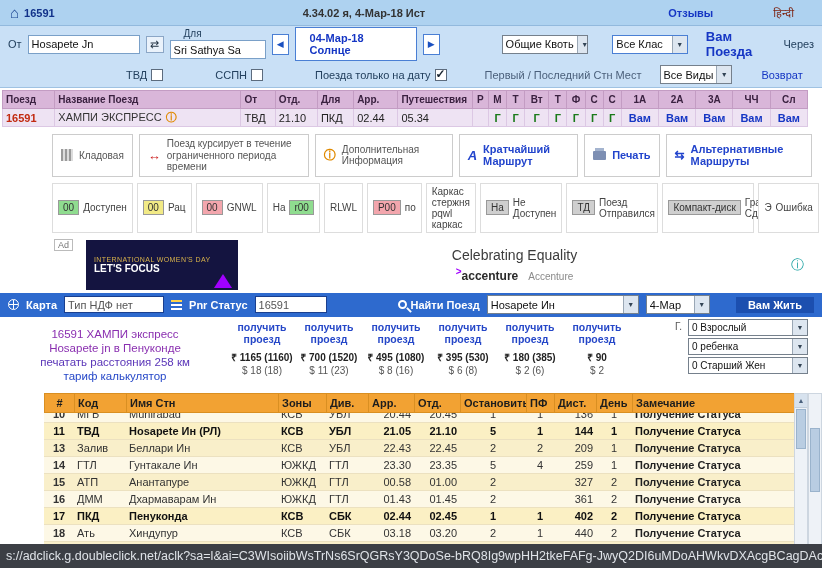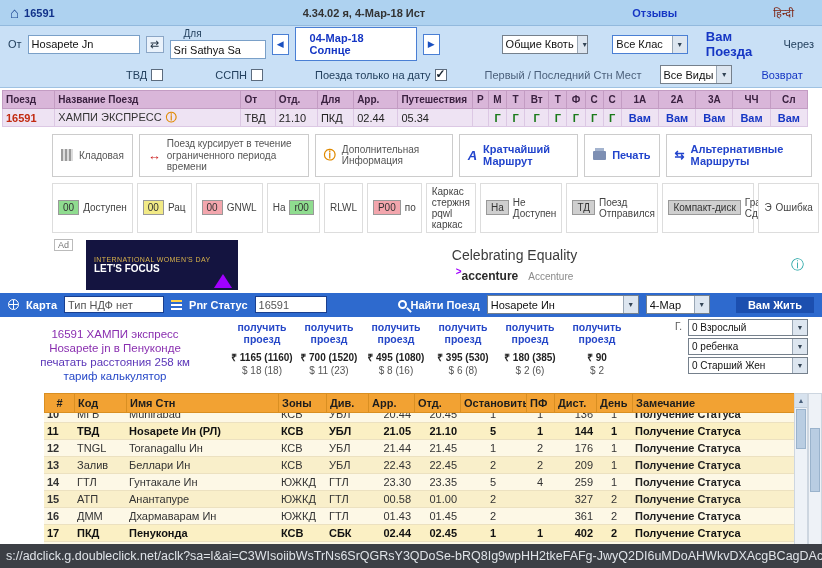--- a/index.html
+++ b/index.html
@@ -5,21 +5,21 @@
   *{margin:0;padding:0;box-sizing:border-box;font-family:"Liberation Sans",sans-serif}
   html,body{width:822px;height:568px;overflow:hidden}
   body{font-size:11px;color:#222;background:#fff}
   .page{position:relative;width:822px;height:568px;overflow:hidden;background:#fff}
 
   
   .topbar{height:26px;background:#aed2f0;display:flex;align-items:center;padding:0 10px;border-bottom:1px solid #92b9dd}
   .home-ic{color:#17418f;font-size:15px;margin-right:5px;cursor:pointer}
   .tb-train{color:#12328a;font-weight:bold}
   .tb-time{margin-left:248px;font-weight:bold;color:#333}
-  .tb-feedback{margin-left:auto;margin-right:96px;color:#1536c4;font-weight:bold;cursor:pointer}
+  .tb-feedback{margin-left:auto;margin-right:60px;color:#1536c4;font-weight:bold;cursor:pointer}
   .tb-lang{color:#7d2413;font-weight:normal;margin-right:18px;cursor:pointer}
 
   .searchrow{height:36px;background:#c9e0f6;display:flex;align-items:center;padding:0 8px;gap:6px}
   .lbl{color:#23405e}
   input.txt{height:19px;border:1px solid #7aa0c8;font-size:11px;padding:0 3px;background:#fff;color:#111}
   .in-from{width:112px}
   .in-to{width:96px}
   .swap-btn{width:19px;height:17px;background:#eaf2fb;border:1px solid #8ba6c6;display:flex;align-items:center;justify-content:center;font-size:11px;color:#234;cursor:pointer}
   .to-wrap{display:flex;flex-direction:column;line-height:1}
   .to-wrap .lbl{font-size:10px;margin:0 0 1px 14px}
@@ -121,21 +121,21 @@
   
   .stations{position:relative;margin-top:0}
   table.sttb{border-collapse:collapse;table-layout:fixed;width:750px;margin-left:44px}
   table.sttb th{background:#f2a233;color:#1d1d1d;font-weight:bold;font-size:11px;height:19px;border:1px solid #d98f22;padding:0 3px;text-align:left;white-space:nowrap;overflow:hidden;cursor:pointer}
   table.sttb th:first-child{text-align:center}
   .station-viewport{height:163px;overflow:hidden}
   table.stbody{margin-top:-7px}
   table.stbody td{height:17px;font-size:11px;padding:0 3px;border-bottom:1px solid #ece1c0;white-space:nowrap;overflow:hidden;background:#fdf8e6;color:#333}
   table.stbody tr.alt td{background:#f9efca}
   table.stbody tr.bold td{font-weight:bold;background:#fbf0c4;color:#111}
-  table.stbody td:nth-child(1){font-weight:bold}
+  table.stbody td:nth-child(1){text-align:center;font-weight:bold}
   table.stbody td:nth-child(6),table.stbody td:nth-child(7),table.stbody td:nth-child(10){text-align:right}
   table.stbody td:nth-child(8),table.stbody td:nth-child(9),table.stbody td:nth-child(11){text-align:center}
   table.stbody td:nth-child(12){font-weight:bold;color:#222}
   table.stbody td:nth-child(3){cursor:pointer}
 
   
   .sb{position:absolute;background:#eef2f7;border:1px solid #cdd6e0;display:flex;flex-direction:column}
   .sb-inner{left:794px;top:0;width:14px;height:182px}
   .sb-page{left:808px;top:0;width:14px;height:182px}
   .vs-arrow{height:14px;flex:none;display:flex;align-items:center;justify-content:center;font-size:7px;color:#4a617d;background:#d7e2ee;border-bottom:1px solid #c2cfdc;cursor:pointer}
@@ -517,34 +517,20 @@
               <td>КСВ</td>
               <td>УБЛ</td>
               <td>21.05</td>
               <td>21.10</td>
               <td>5</td>
               <td>1</td>
               <td>144</td>
               <td>1</td>
               <td>Получение Статуса</td>
             </tr>
-            <tr class="">
-              <td>12</td>
-              <td>TNGL</td>
-              <td>Toranagallu Ин</td>
-              <td>КСВ</td>
-              <td>УБЛ</td>
-              <td>21.44</td>
-              <td>21.45</td>
-              <td>1</td>
-              <td>2</td>
-              <td>176</td>
-              <td>1</td>
-              <td>Получение Статуса</td>
-            </tr>
             <tr class="alt ">
               <td>13</td>
               <td>Залив</td>
               <td>Беллари Ин</td>
               <td>КСВ</td>
               <td>УБЛ</td>
               <td>22.43</td>
               <td>22.45</td>
               <td>2</td>
               <td>2</td>

